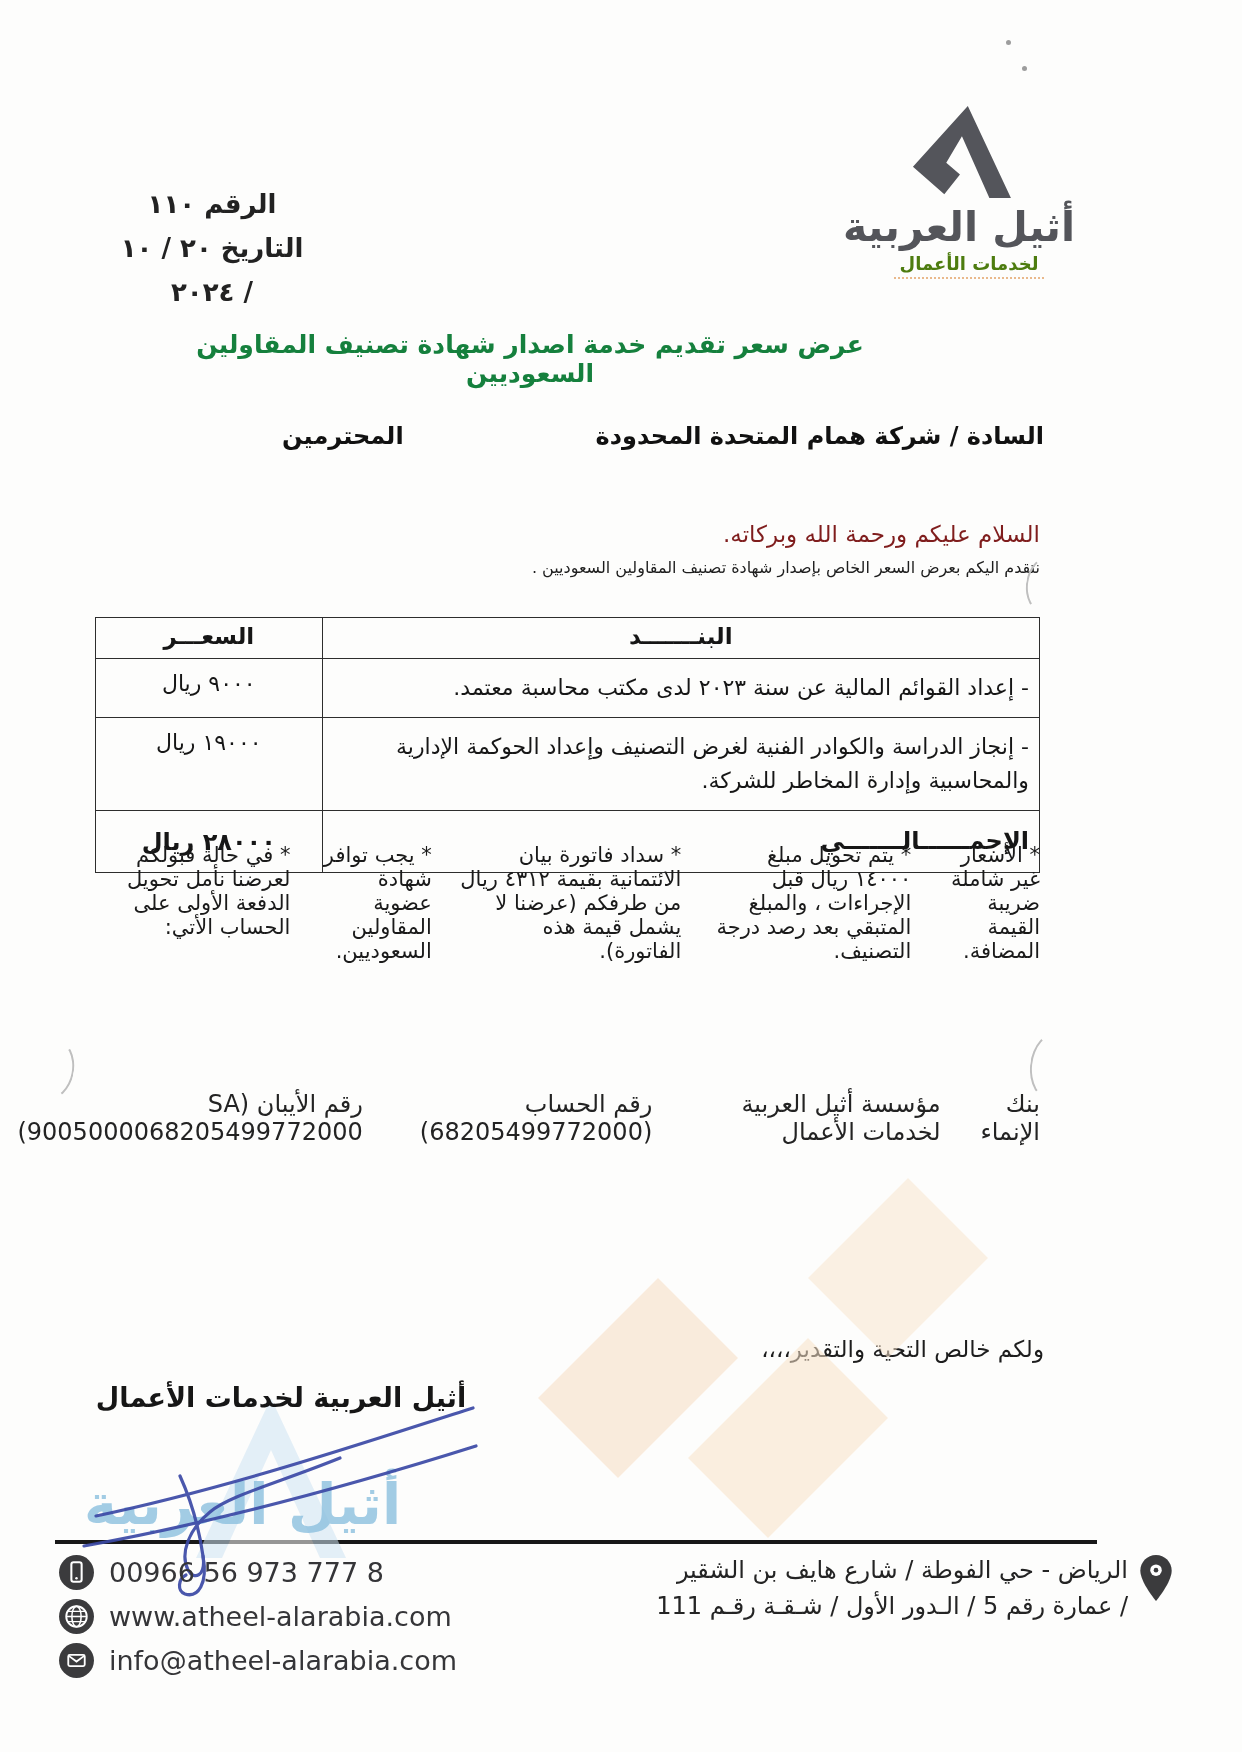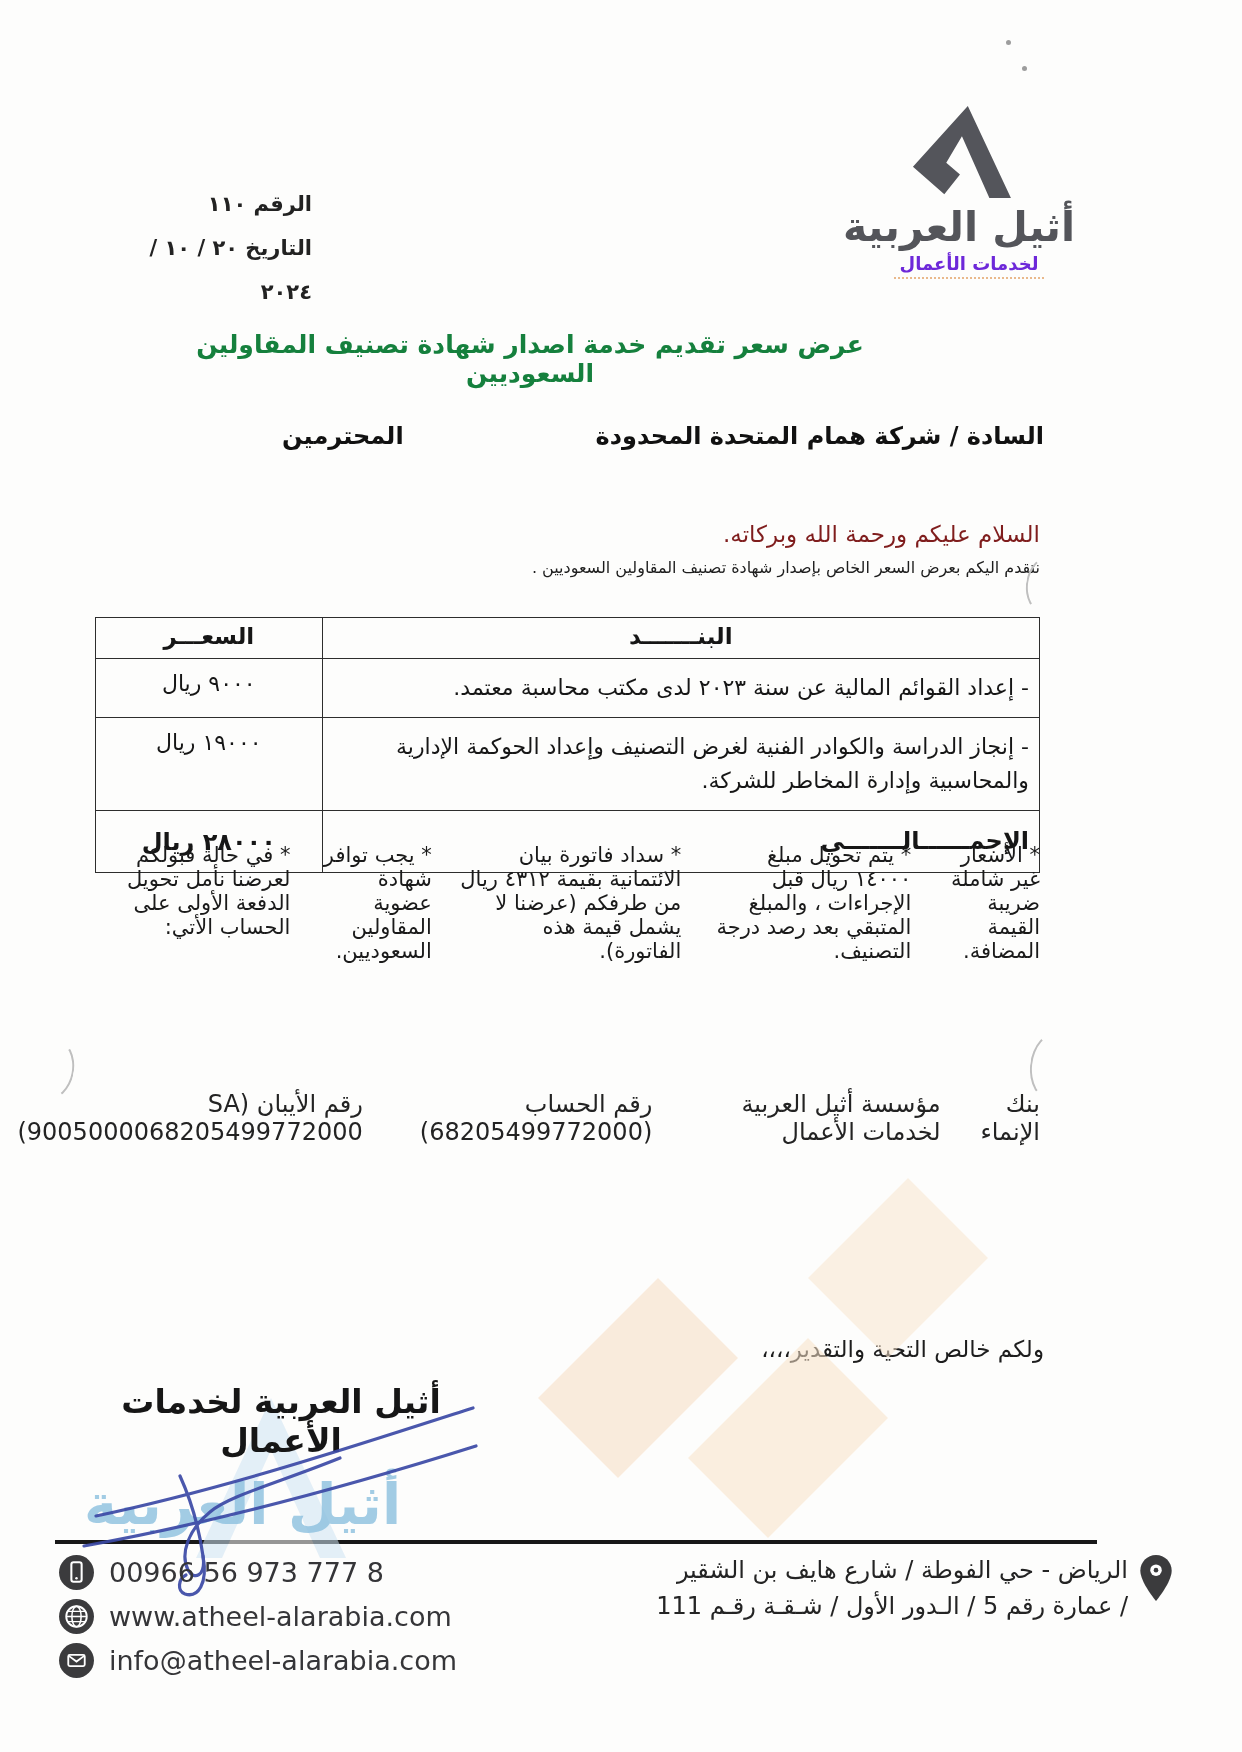--- a/index.html
+++ b/index.html
@@ -2,26 +2,26 @@
 <html lang="ar"><head>
 <meta charset="utf-8">
 <style>
   html,body{margin:0;padding:0;background:#e9e9e9;}
   .page{
     position:relative;width:1242px;height:1752px;margin:0 auto;
     background:#fdfdfc;overflow:hidden;
     font-family:"DejaVu Sans",sans-serif;color:#1c1c1c;
   }
   
-  .refdate{position:absolute;top:182px;left:112px;width:200px;direction:rtl;text-align:right;
-    font-weight:bold;font-size:21px;line-height:44px;color:#222;}
+  .refdate{position:absolute;top:182px;left:112px;width:200px;direction:rtl;text-align:center;
+    font-weight:bold;font-size:26px;line-height:44px;color:#222;}
   .logo{position:absolute;top:104px;right:148px;width:270px;text-align:center;direction:rtl;}
   .logo-mark{display:block;margin:0 auto 4px auto;}
   .logo-name{font-size:41px;font-weight:bold;color:#54555a;line-height:1.05;letter-spacing:0;}
-  .logo-tagline{font-size:18px;font-weight:bold;color:#6d28d9;letter-spacing:3px;margin-top:4px;
+  .logo-tagline{font-size:18px;font-weight:bold;color:#4d7c0f;letter-spacing:3px;margin-top:4px;
     border-bottom:2px dotted #e9b98c;display:inline-block;padding:0 6px 3px 6px;margin-left:20px;}
   
   .title{position:absolute;top:330px;left:150px;width:760px;text-align:center;direction:rtl;
     font-size:25px;font-weight:bold;color:#15803d;}
   .addr-row{position:absolute;top:422px;right:198px;left:282px;display:flex;direction:rtl;
     justify-content:space-between;font-size:24px;font-weight:bold;color:#111;}
   .greeting{position:absolute;top:476px;right:202px;direction:rtl;font-size:23px;color:#7f1d1d;margin-top:45px;}
   .intro{position:absolute;top:558px;right:202px;direction:rtl;font-size:16px;color:#1d1d1d;}
   
   table.quote{position:absolute;top:617px;left:95px;width:945px;border-collapse:collapse;
@@ -36,21 +36,21 @@
   tr.total td{font-weight:bold;font-size:24px;height:34px;vertical-align:middle;}
   tr.total td.item{text-align:right;}
   
   .notes{position:absolute;top:843px;right:202px;left:120px;direction:rtl;display:flex;
     flex-direction:row;gap:25px;font-size:21px;color:#1a1a1a;text-align:right;}
   .bank{position:absolute;top:1090px;right:202px;direction:rtl;display:flex;flex-direction:row;
     gap:27px;font-size:24px;color:#232323;text-align:right;}
   .closing{position:absolute;top:1336px;right:198px;direction:rtl;font-size:23px;color:#1d1d1d;}
   
   .sign-label{position:absolute;top:1382px;left:92px;width:378px;direction:rtl;text-align:center;
-    font-size:33px;font-weight:bold;color:#161616;z-index:3;}
+    font-size:27px;font-weight:bold;color:#161616;z-index:3;}
   .sign-ink{position:absolute;top:1388px;left:78px;z-index:4;}
   .wm-tri{position:absolute;top:1398px;left:196px;z-index:1;opacity:.55;}
   .wm-blue-text{position:absolute;top:1472px;left:84px;z-index:1;font-size:56px;font-weight:bold;
     color:#8cc0df;opacity:.8;direction:rtl;letter-spacing:1px;}
   .wm-orange{position:absolute;top:1158px;left:478px;z-index:0;opacity:.55;}
   
   .footer-line{position:absolute;top:1540px;left:55px;width:1042px;height:4px;background:#181818;}
   .footer-left{position:absolute;top:1554px;left:58px;display:flex;flex-direction:column;gap:7px;z-index:5;}
   .f-row{display:flex;align-items:center;gap:14px;font-size:27px;color:#353538;}
   .f-ico{flex:0 0 auto;display:block;}

